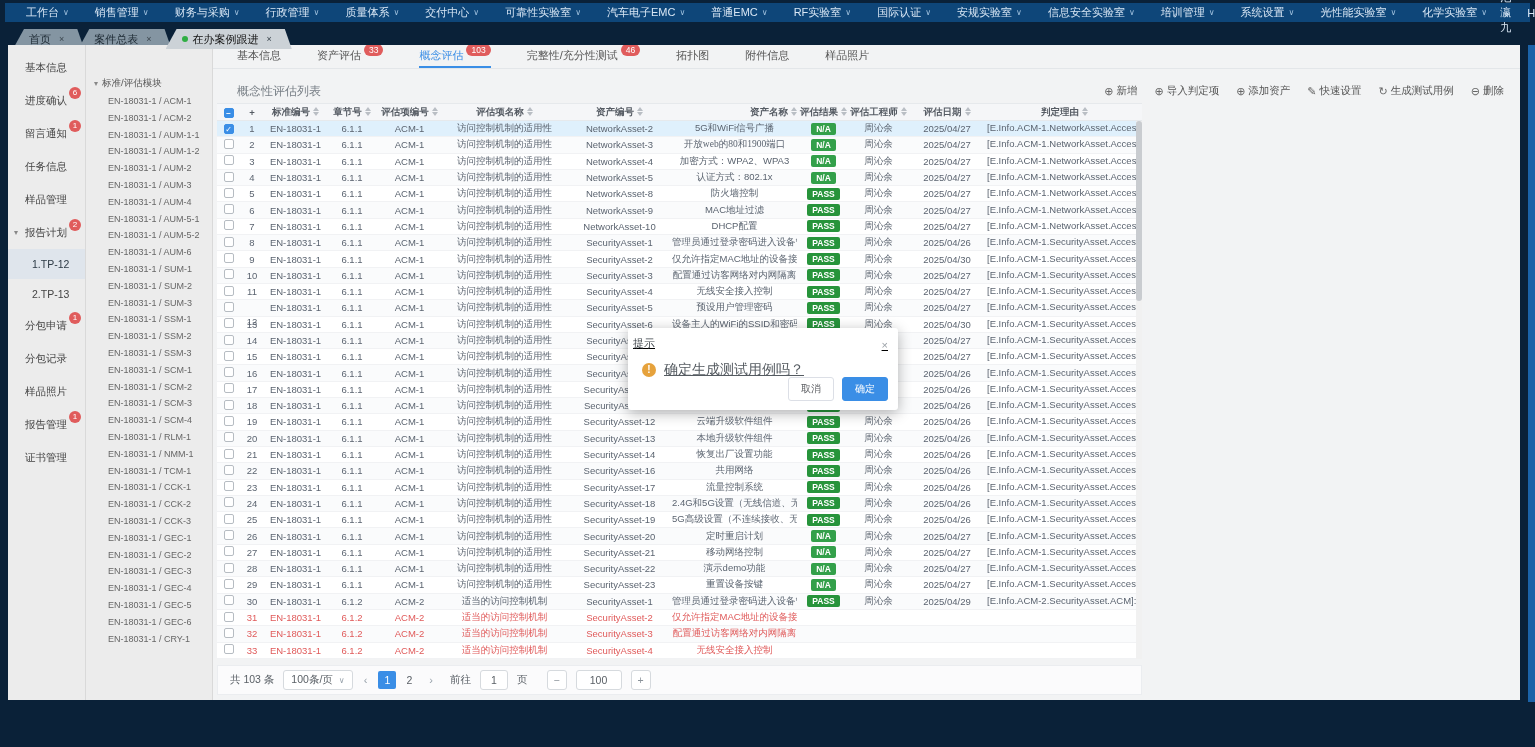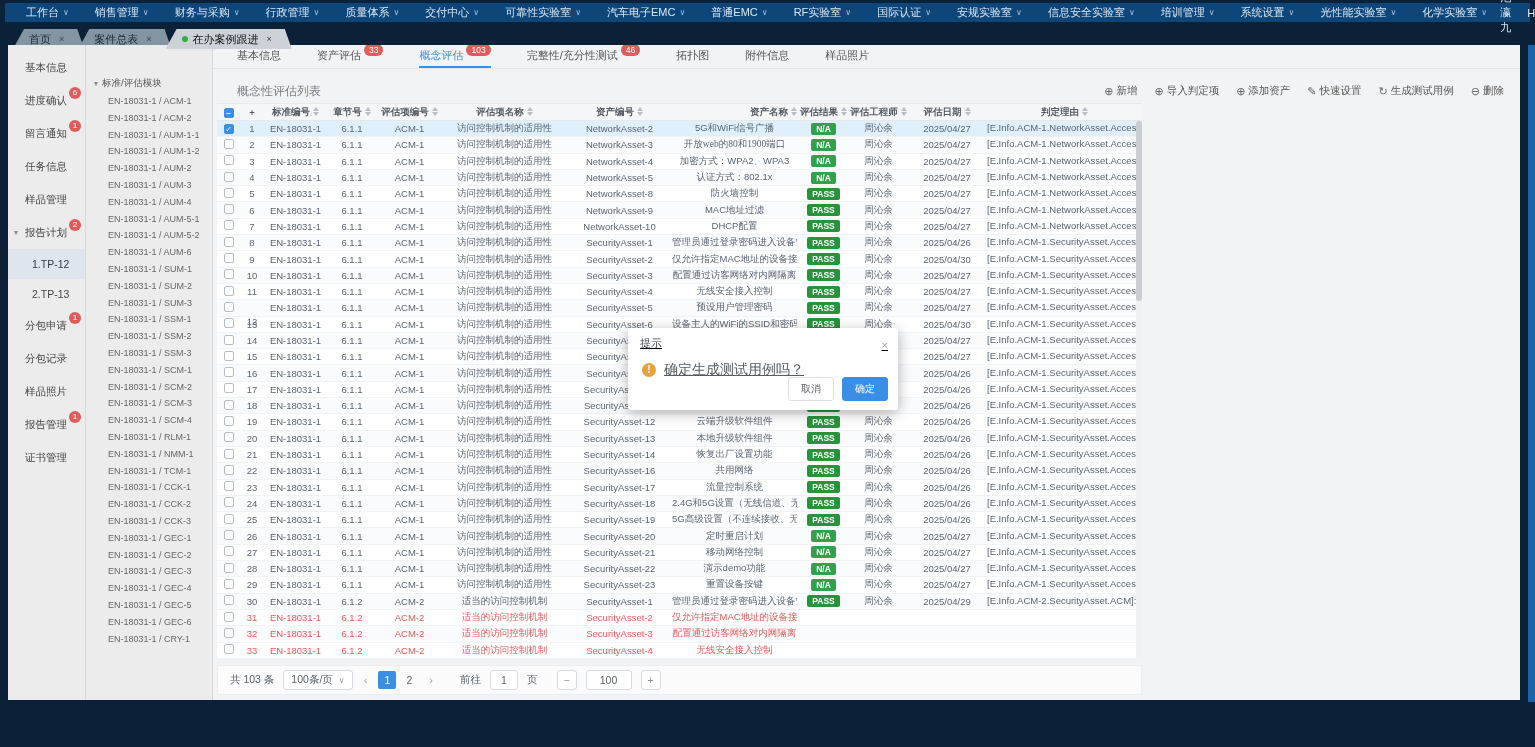--- a/index.html
+++ b/index.html
@@ -83,21 +83,21 @@
   .parrow { color:#98a2ab; font-size:11px; cursor:pointer; padding:0 2px; }
   .pnum { width:18px; height:18px; line-height:18px; text-align:center; border-radius:2px; cursor:pointer; }
   .pnum.cur { background:#3a8ee6; color:#fff; }
   .pinput { border:1px solid #d6dade; border-radius:3px; height:20px; width:28px; text-align:center; font-size:10.5px; color:#5a6066; background:#fff; }
   .pstep { border:1px solid #d6dade; background:#fff; border-radius:3px; height:20px; width:20px; text-align:center; line-height:18px; cursor:pointer; color:#8a9299; }
   .pinput.wide { width:46px; }
 
   
   .modal { position:absolute; left:628px; top:328px; width:270px; height:82px; background:#fff; border-radius:3px;
            box-shadow:0 3px 14px rgba(0,0,0,.3); z-index:50; }
-  .modal-head { display:flex; align-items:flex-end; padding:8px 10px 0 12px;text-decoration:underline; }
+  .modal-head { display:flex; align-items:flex-end; padding:8px 10px 0 5px;text-decoration:underline; }
   .modal-title { font-size:11px; color:#3c4248; }
   .modal-close { margin-left:auto; color:#9aa0a6; font-size:11px; cursor:pointer; }
   .modal-body { display:flex; align-items:center; gap:8px; padding:10px 12px 0 14px; }
   .warn-ico { width:14px; height:14px; border-radius:50%; background:#e6a23c; color:#fff; font-size:10px; font-weight:bold;
               text-align:center; line-height:14px; flex:none; }
   .modal-msg { font-size:14px; color:#555b61;text-decoration:underline; }
   .modal-foot { position:absolute; right:10px; bottom:9px; display:flex; gap:8px; }
   .btn { font-size:10px; border-radius:3px; padding:4px 12px; cursor:pointer; }
   .btn.plain { background:#fff; border:1px solid #dcdfe6; color:#606266; }
   .btn.primary { background:#3a8ee6; border:1px solid #3a8ee6; color:#fff; }
@@ -867,21 +867,21 @@
       <div class="psel">
         <span>100条/页</span>
         <span class="menu-caret">∨</span>
       </div>
       <span class="parrow">‹</span>
       <span style="display:flex;gap:4px;">
           <span class="pnum cur">1</span>
           <span class="pnum">2</span>
         </span>
       <span class="parrow">›</span>
-      <span style="margin-left:16px;">前往</span>
+      <span style="margin-left:6px;">前往</span>
       <input class="pinput" value="1" style="">
       <span>页</span>
       <span class="pstep" style="margin-left:10px;">−</span>
       <input class="pinput wide" value="100" style="">
       <span class="pstep">+</span>
     </div>
   </div>
 </div>
 
 <div class="right-strip"></div>

